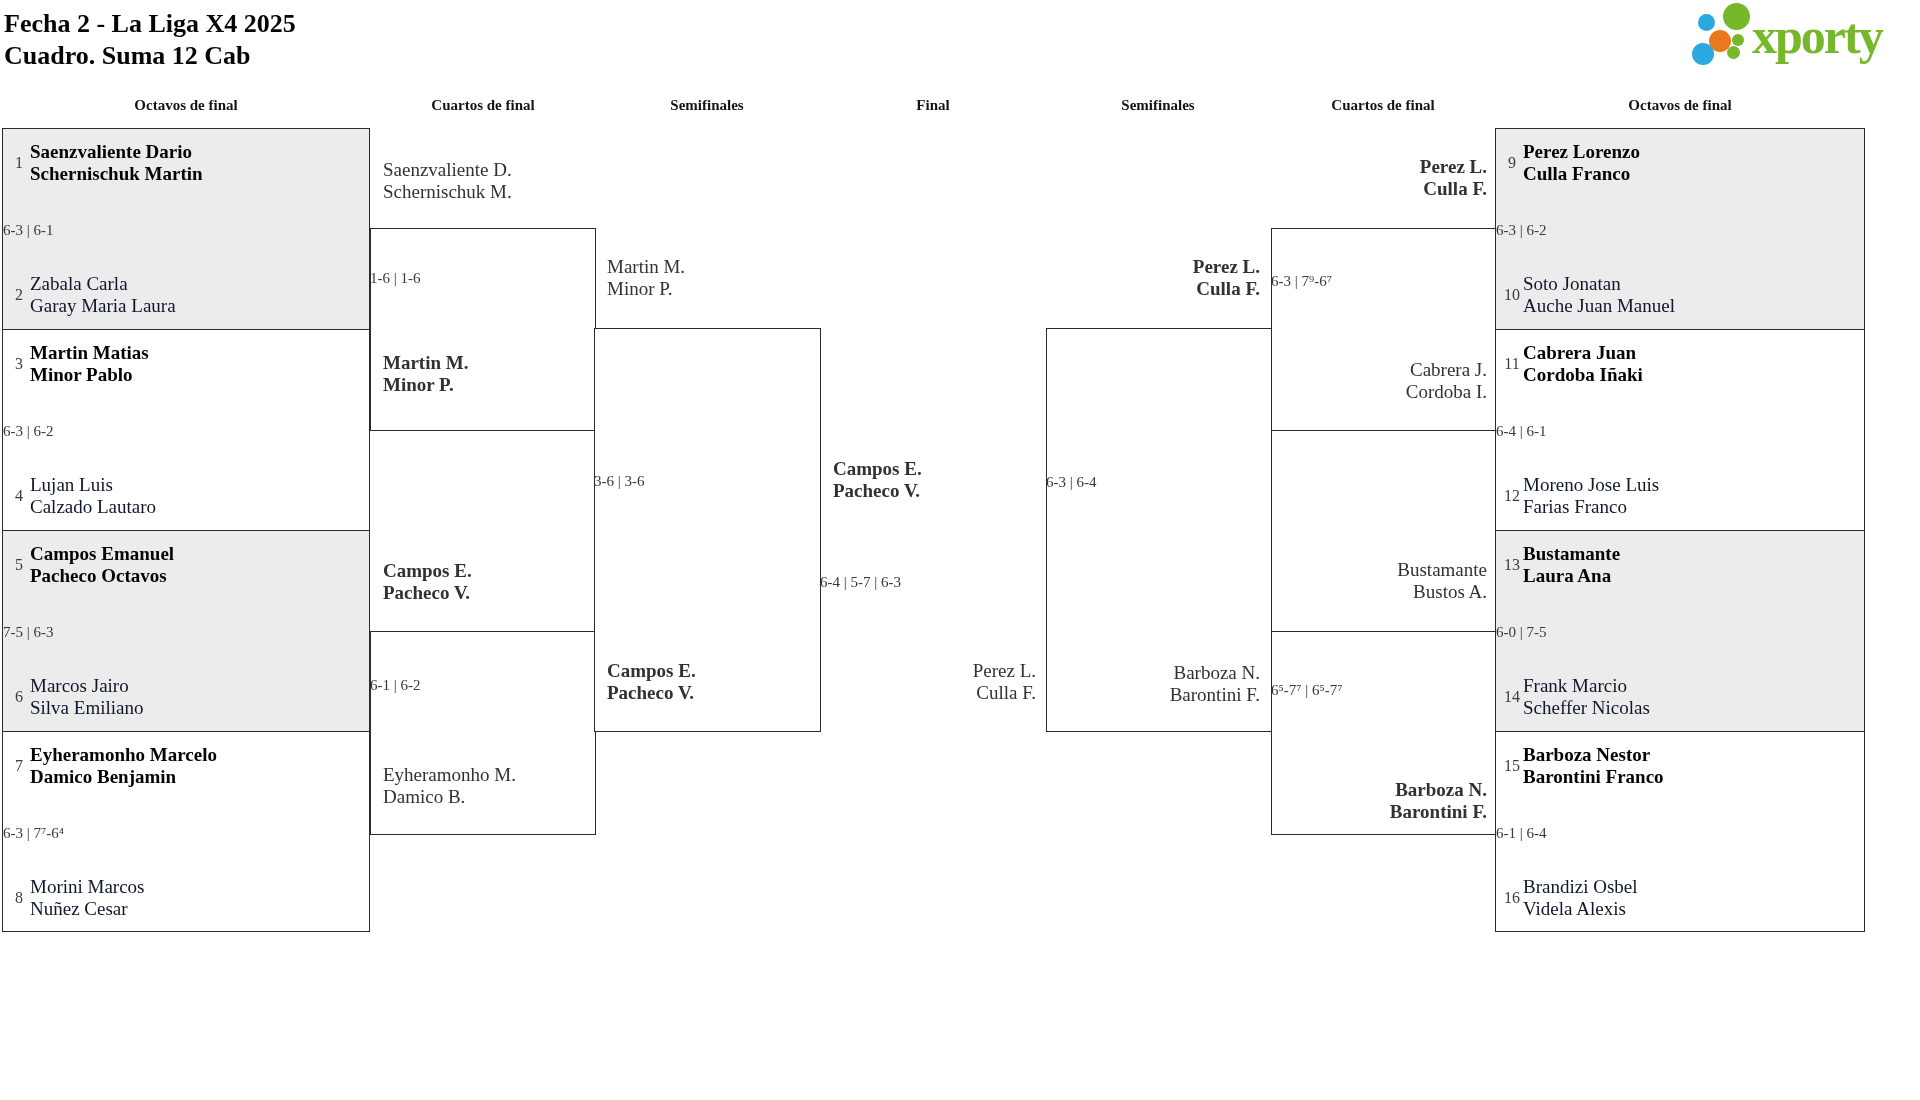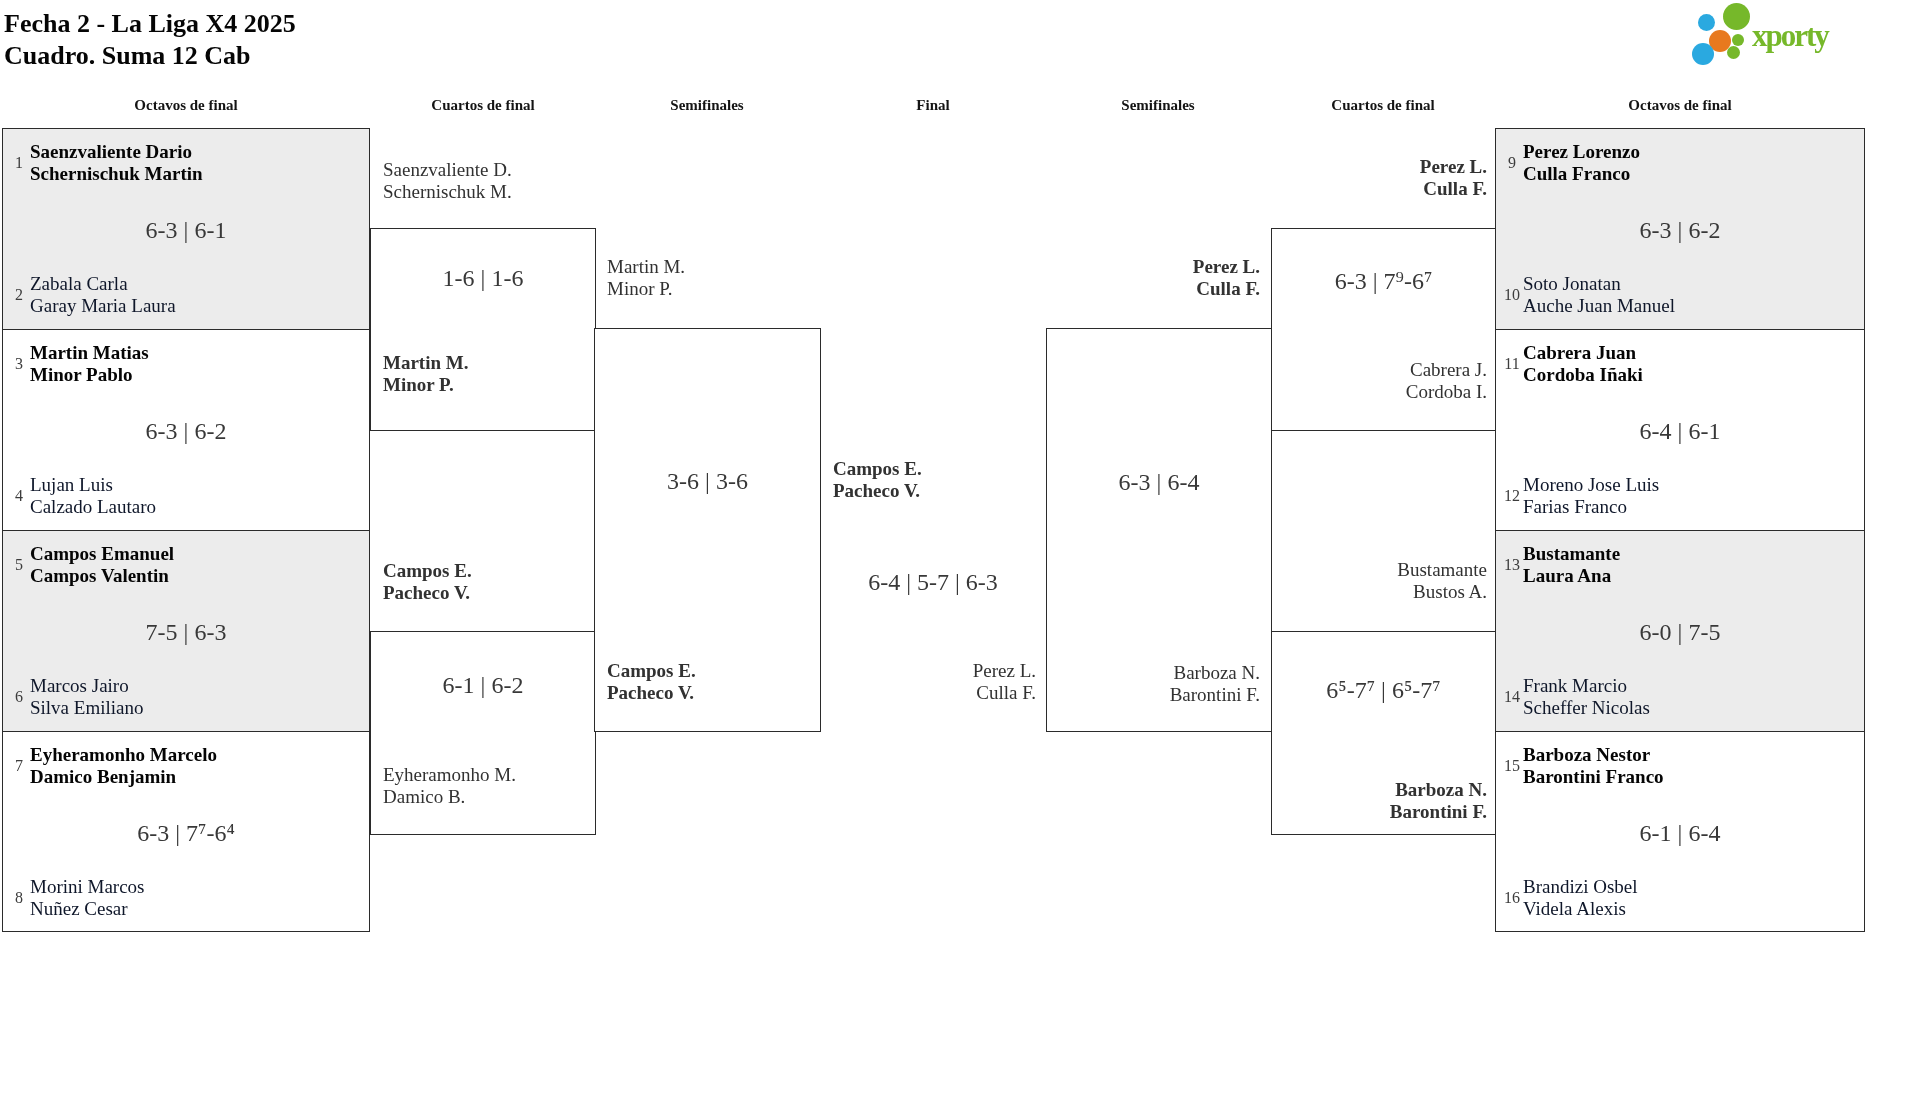--- a/index.html
+++ b/index.html
@@ -9,26 +9,26 @@
   .round-header{position:absolute;top:97px;width:220px;text-align:center;font-size:15px;font-weight:600;color:#141414;white-space:nowrap;}
   .box{position:absolute;border:1.5px solid #2b2b2b;box-sizing:border-box;background:#fff;}
   .box.gray{background:#ececec;}
   .seed{position:absolute;left:4px;width:24px;text-align:center;font-size:16px;line-height:22px;color:#3c3c3c;}
   .seed.s-top{top:23px;}
   .seed.s-bot{top:155px;}
   .team{position:absolute;left:27px;font-size:19px;line-height:22px;color:#0f172a;white-space:nowrap;}
   .team.t-top{top:12px;}
   .team.t-bot{top:144px;}
   .winner{font-weight:700;color:#050505;}
-  .score{position:absolute;font-size:24px;line-height:22px;color:#383838;text-align:center;white-space:nowrap;}
+  .score{position:absolute;font-size:15px;line-height:22px;color:#383838;text-align:left;white-space:nowrap;}
   .oct-score{left:0;width:100%;top:90px;}
   .fl{position:absolute;font-size:19px;line-height:22px;color:#323232;white-space:nowrap;}
   .fl div{white-space:nowrap;}
   .dot{position:absolute;border-radius:50%;}
-  .logo-word{position:absolute;left:1752px;top:10px;font-size:31px;line-height:52px;font-weight:800;letter-spacing:-2px;color:#76b82a;}
+  .logo-word{position:absolute;left:1752px;top:10px;font-size:50px;line-height:52px;font-weight:800;letter-spacing:-2px;color:#76b82a;}
 </style>
 </head>
 <body>
 
 <div id="page">
 
   <div class="title-line" style="top:8px">Fecha 2 - La Liga X4 2025</div>
   <div class="title-line" style="top:40px">Cuadro. Suma 12 Cab</div>
 
   <div>
@@ -74,21 +74,21 @@
     <div class="team t-bot">
       <div>Lujan Luis</div>
       <div>Calzado Lautaro</div>
     </div>
   </div>
 
   <div class="box gray" style="left:2px;top:530px;width:368px;height:202px">
     <div class="seed s-top">5</div>
     <div class="team t-top winner">
       <div>Campos Emanuel</div>
-      <div>Campos Valentin</div>
+      <div>Pacheco Octavos</div>
     </div>
     <div class="score oct-score">7-5 | 6-3</div>
     <div class="seed s-bot">6</div>
     <div class="team t-bot">
       <div>Marcos Jairo</div>
       <div>Silva Emiliano</div>
     </div>
   </div>
 
   <div class="box" style="left:2px;top:731px;width:368px;height:201px">

